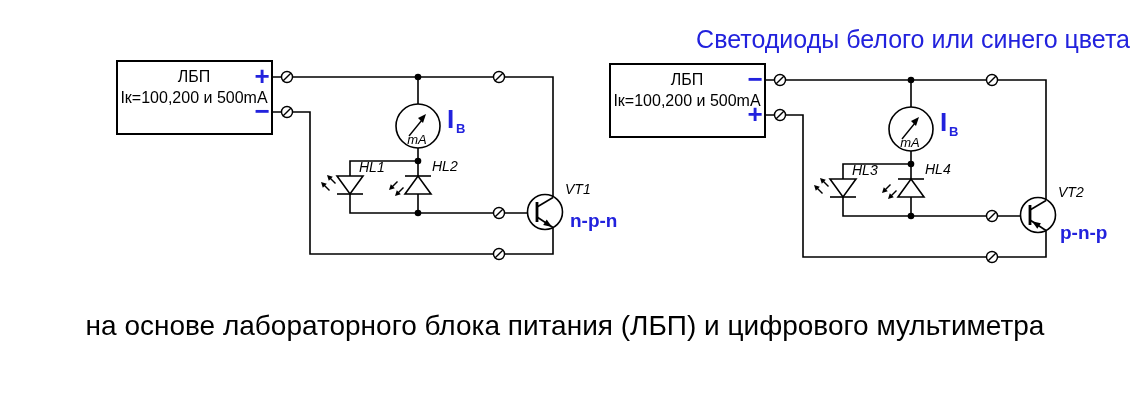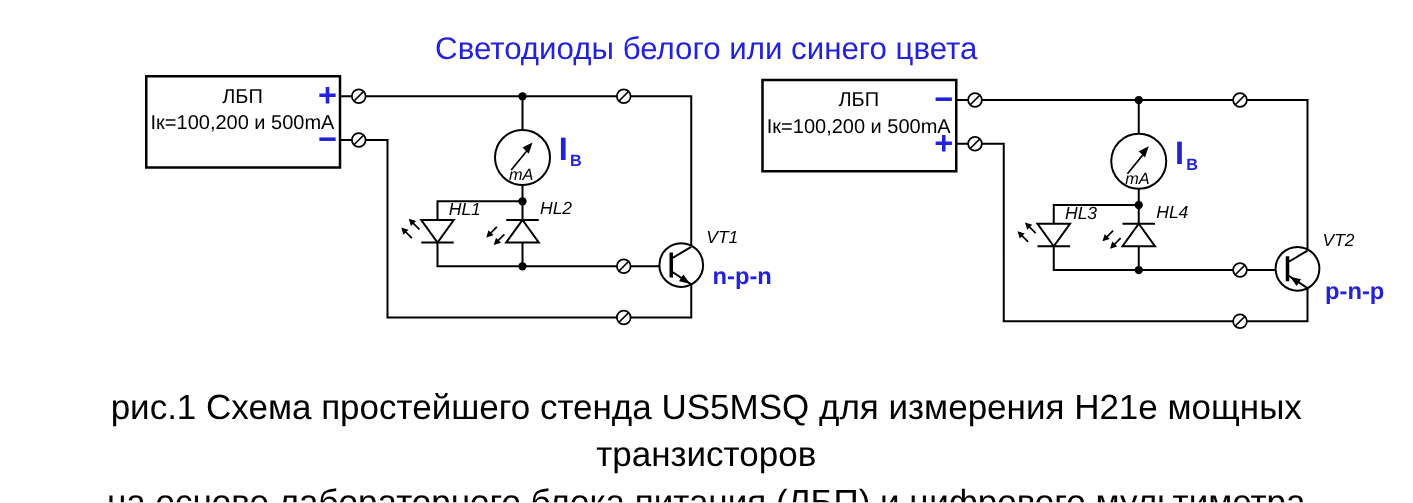--- a/index.html
+++ b/index.html
@@ -1,18 +1,18 @@
 <!DOCTYPE html>
 <html><head>
 <meta charset="utf-8">
 <style>
   html,body{margin:0;padding:0;background:#ffffff;}
   .page{position:relative;width:1130px;height:402px;background:#ffffff;overflow:hidden;
         font-family:"Liberation Sans",sans-serif;}
-  .title{position:absolute;top:25px;left:0;width:100%;text-align:center;
+  .title{position:absolute;top:25px;left:0;width:100%;text-align:right;
          font-size:25px;color:#2222dd;}
   .caption{position:absolute;top:307px;left:0;width:100%;text-align:center;
            font-size:28px;line-height:38px;color:#000000;}
   svg.schematic{position:absolute;top:0;left:0;}
   
   .wire{stroke:#000;stroke-width:1.6;fill:none;}
   .thin{stroke:#000;stroke-width:1.4;fill:none;}
   .wfill{fill:#fff;stroke:#000;stroke-width:1.6;}
   .solid{fill:#000;stroke:none;}
   .box{fill:none;stroke:#000;stroke-width:2;}
@@ -158,17 +158,16 @@
       <use href="#term" x="499" y="213"></use>
       <use href="#term" x="499" y="254"></use>
 
       <circle cx="418" cy="77" r="3.3" class="solid"></circle>
       <circle cx="418" cy="161" r="3.3" class="solid"></circle>
       <circle cx="418" cy="213" r="3.3" class="solid"></circle>
     </g>
   </svg>
 
   <div class="caption">
-    <div>рис.1 Схема простейшего стенда US5MSQ для измерения Н21е мощных транзисторов</div>
     <div>на основе лабораторного блока питания (ЛБП) и цифрового мультиметра</div>
   </div>
 
 </div>
 
 </body></html>

